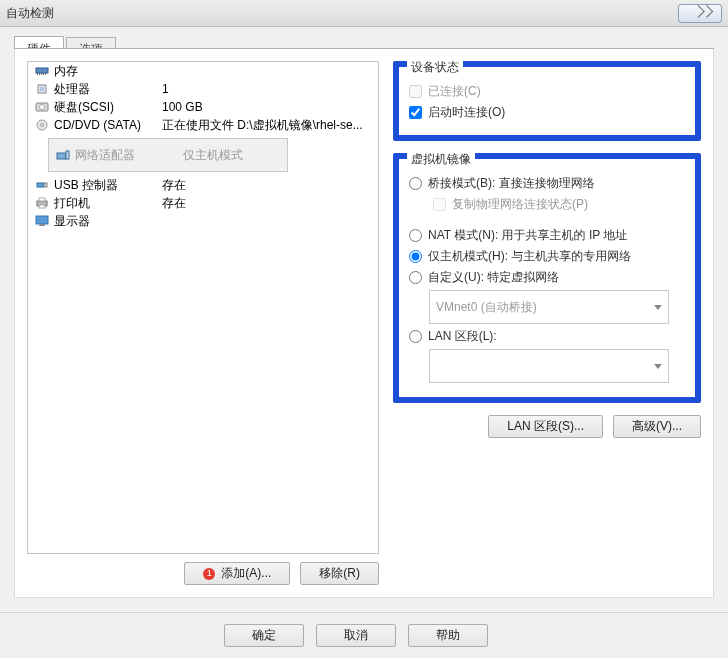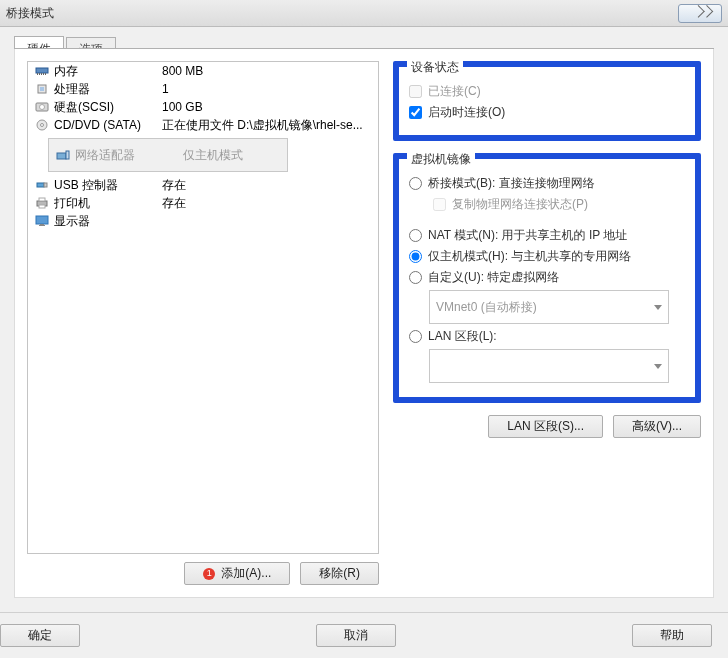--- a/index.html
+++ b/index.html
@@ -42,28 +42,28 @@
 .opt { display: flex; align-items: center; gap: 6px; margin: 4px 0; }
 .opt.indent { margin-left: 24px; color: #999; }
 .opt.indent input { opacity: 0.6; }
 .opt label { color: #333; }
 .opt label.dis { color: #999; }
 .sel { width: 240px; height: 22px; border: 1px solid #c8c8c8; background: #fff; color: #9a9a9a; padding: 16px 6px; margin: 4px 0 4px 20px; display: flex; align-items: center; justify-content: space-between; }
 .sel .caret { width: 0; height: 0; border-left: 4px solid transparent; border-right: 4px solid transparent; border-top: 5px solid #888; }
 
 .rbtns { display: flex; justify-content: flex-end; gap: 10px; margin-top: 0; }
 
-.footer { position: absolute; left: 0; right: 0; bottom: 0; height: 46px; border-top: 1px solid #d0d0d0; background: #f0f0f0; display: flex; justify-content: space-between; align-items: center; gap: 12px; padding-right: 16px; }
+.footer { position: absolute; left: 0; right: 0; bottom: 0; height: 46px; border-top: 1px solid #d0d0d0; background: #f0f0f0; display: flex; justify-content: center; align-items: center; gap: 12px; padding-right: 16px; }
 .footer .btn { width: 80px; justify-content: center; padding: 0; }
 </style>
 </head>
 <body>
 
 <div class="titlebar">
-  <span class="title">桥接模式</span>
+  <span class="title">自动检测</span>
   <div class="close"></div>
 </div>
 
 <div class="tabs">
   <div class="tab">硬件</div>
   <div class="tab inactive">选项</div>
 </div>
 <div class="tab-border"></div>
 
 <div class="columns">
@@ -77,21 +77,20 @@
                 <svg viewBox="0 0 14 12">
                   <rect x="1" y="3" width="12" height="5" fill="#5b8abf" stroke="#2a5a94"></rect>
                   <rect x="2" y="8" width="1" height="2" fill="#666"></rect>
                   <rect x="4" y="8" width="1" height="2" fill="#666"></rect>
                   <rect x="6" y="8" width="1" height="2" fill="#666"></rect>
                   <rect x="8" y="8" width="1" height="2" fill="#666"></rect>
                   <rect x="10" y="8" width="1" height="2" fill="#666"></rect>
                 </svg>
               </span>
               <span class="c1">内存</span>
-              <span class="c2">800 MB</span>
             </div>
             <div class="row">
               <span class="ic">
                 <svg viewBox="0 0 14 12">
                   <rect x="3" y="2" width="8" height="8" fill="#e6e6e6" stroke="#888"></rect>
                   <rect x="5" y="4" width="4" height="4" fill="#a9c6e6"></rect>
                 </svg>
               </span>
               <span class="c1">处理器</span>
               <span class="c2">1</span>

